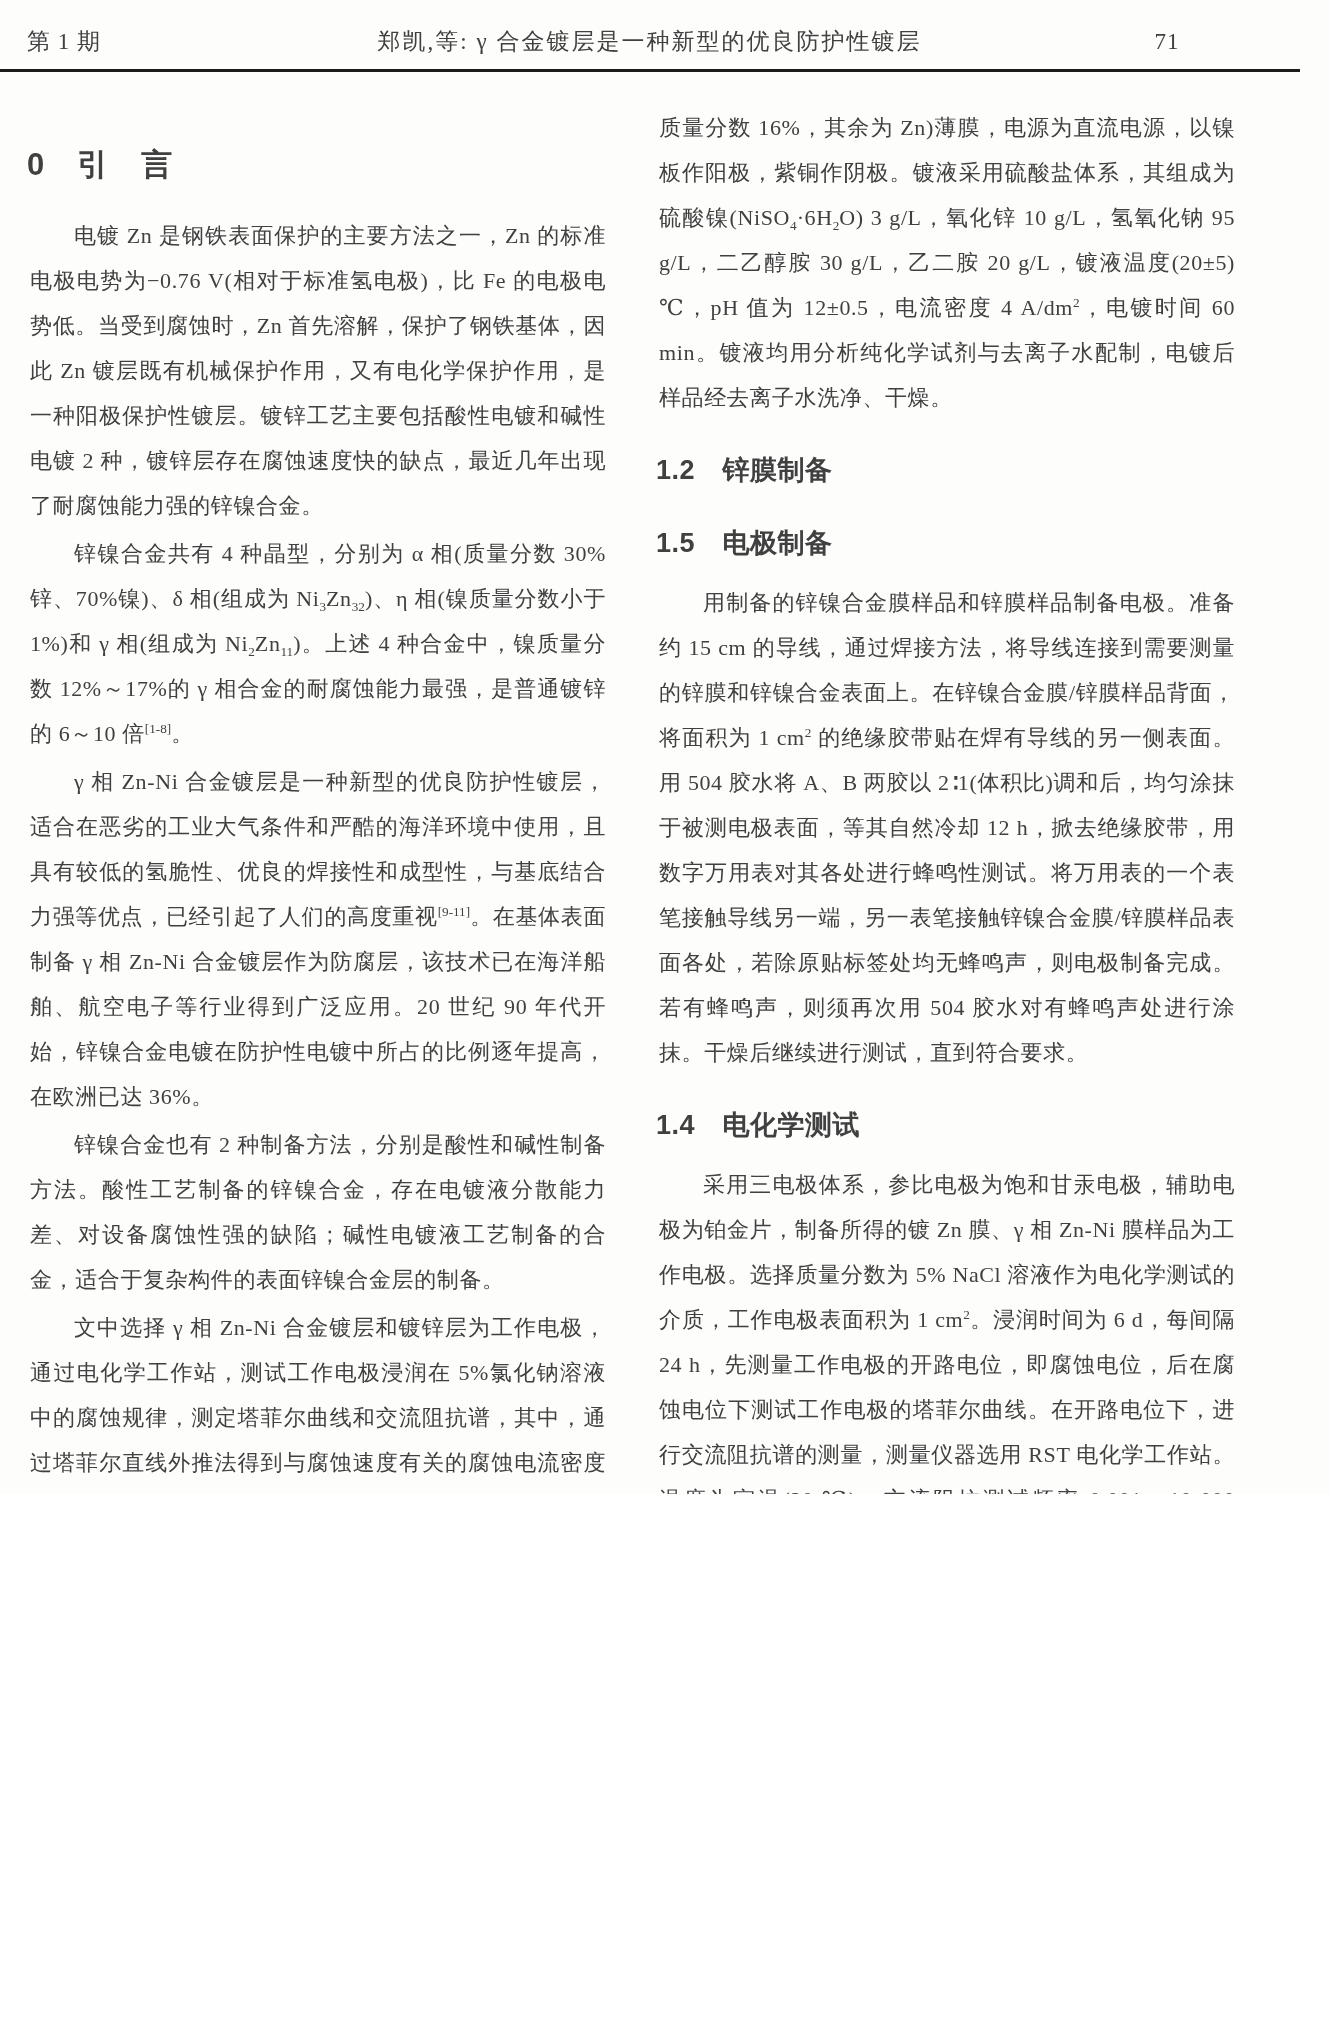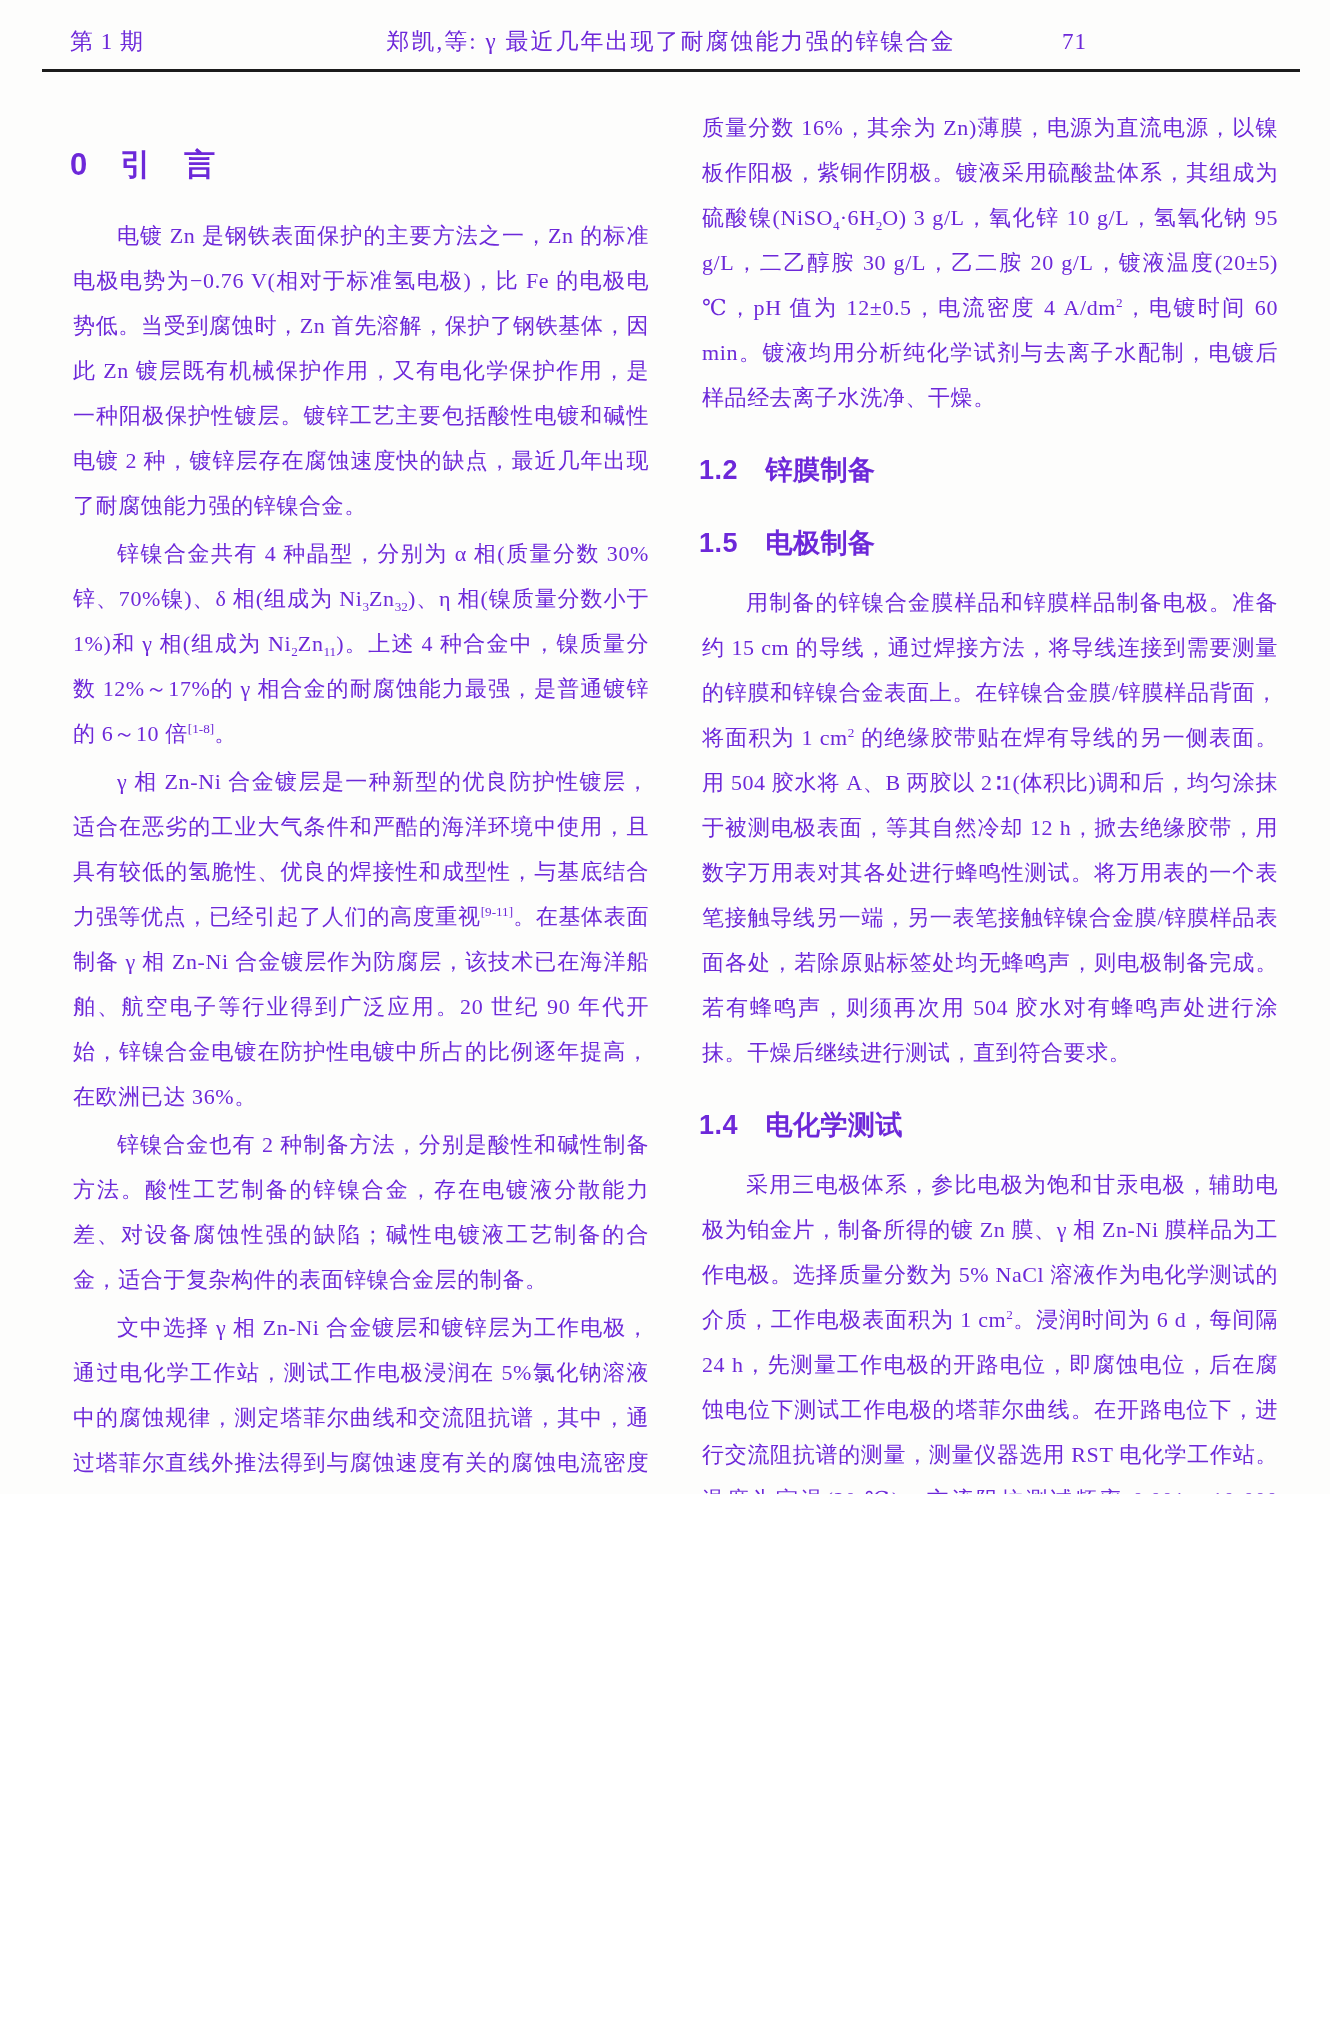--- a/index.html
+++ b/index.html
@@ -1,32 +1,32 @@
 <!DOCTYPE html>
 <html><head>
 <meta charset="utf-8">
 <style>
   html,body{margin:0;padding:0;background:#ffffff;}
   .page{
     position:relative;
     width:1330px;height:1494px;
     box-sizing:border-box;
-    padding:26px 58px 0 70px;
+    padding:26px 58px 0 27px;
     background:#fdfdfc;
-    color:#6d28d9;
+    color:#404040;
     font-family:"Liberation Serif","DejaVu Serif",serif;
     overflow:hidden;
   }
   .page-header{
     display:flex;align-items:baseline;
     font-size:23px;letter-spacing:1px;
   }
   .page-header .issue{width:210px;}
   .page-header .running-title{flex:1;text-align:center;letter-spacing:2px;}
-  .page-header .pageno{width:210px;text-align:left;}
+  .page-header .pageno{width:210px;text-align:center;}
   .header-rule{
     border:none;height:3px;background:#1c1c1c;
     margin:12px -28px 0 -28px;
   }
   .columns{display:flex;gap:47px;margin-top:30px;}
   .col{
     width:582px;flex:none;
     text-align:justify;text-justify:inter-ideograph;
   }
   .col p{
@@ -47,21 +47,21 @@
   }
   sup,sub{font-size:60%;line-height:0;letter-spacing:0;}
 </style>
 </head>
 <body>
 
 <div class="page">
 
   <header class="page-header">
     <span class="issue">第 1 期</span>
-    <span class="running-title">郑凯,等: γ 最近几年出现了耐腐蚀能力强的锌镍合金</span>
+    <span class="running-title">郑凯,等: γ 合金镀层是一种新型的优良防护性镀层</span>
     <span class="pageno">71</span>
   </header>
 
   <hr class="header-rule">
 
   <main class="columns">
 
     <section class="col">
       <h2 class="section first">0　引　言</h2>
       <p class="indent">电镀 Zn 是钢铁表面保护的主要方法之一，Zn 的标准电极电势为−0.76 V(相对于标准氢电极)，比 Fe 的电极电势低。当受到腐蚀时，Zn 首先溶解，保护了钢铁基体，因此 Zn 镀层既有机械保护作用，又有电化学保护作用，是一种阳极保护性镀层。镀锌工艺主要包括酸性电镀和碱性电镀 2 种，镀锌层存在腐蚀速度快的缺点，最近几年出现了耐腐蚀能力强的锌镍合金。</p>

